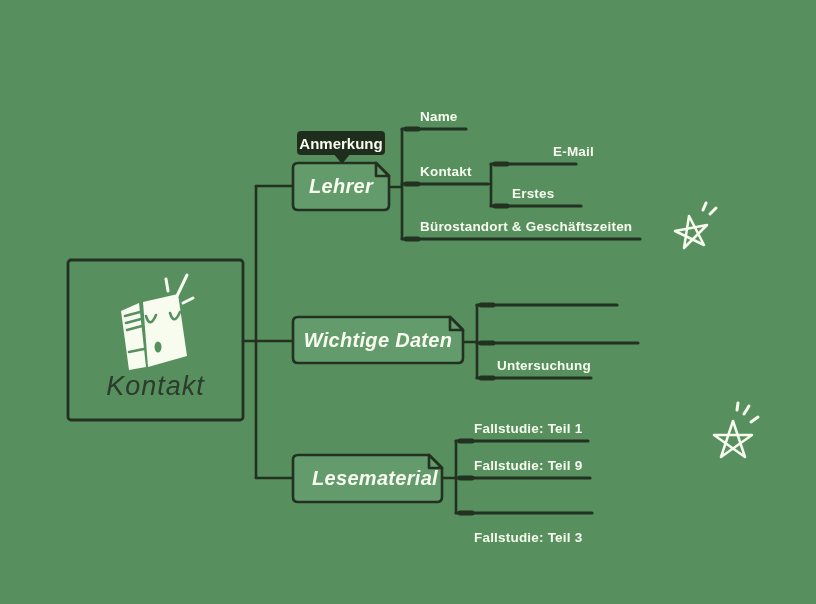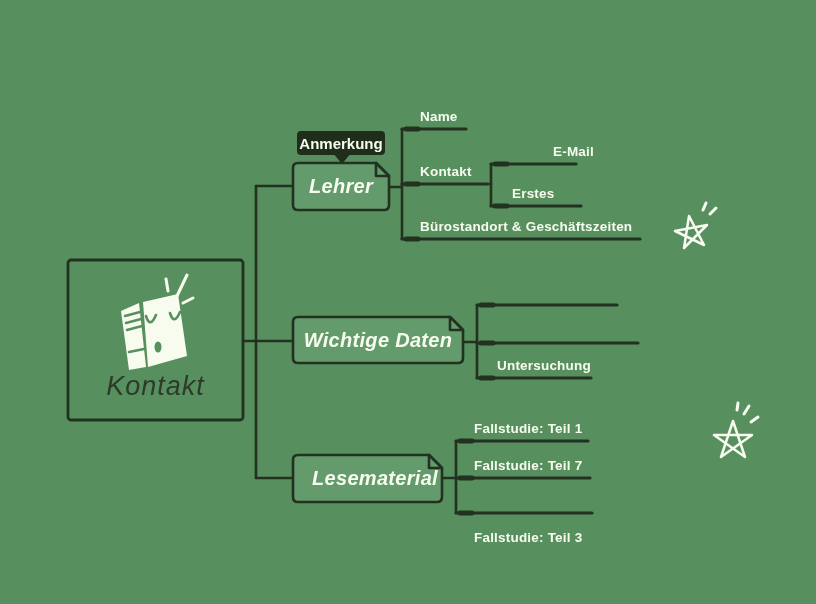--- a/index.html
+++ b/index.html
@@ -146,16 +146,16 @@
 
   <div class="leaf-label" style="left:420px;top:107px;">Name</div>
   <div class="leaf-label" style="left:420px;top:162px;">Kontakt</div>
   <div class="leaf-label" style="left:420px;top:217px;">Bürostandort &amp; Geschäftszeiten</div>
   <div class="leaf-label" style="left:508px;top:142px;padding-left:45px;">E-Mail</div>
   <div class="leaf-label" style="left:512px;top:184px;">Erstes</div>
 
   <div class="leaf-label" style="left:497px;top:356px;">Untersuchung</div>
 
   <div class="leaf-label" style="left:474px;top:419px;">Fallstudie: Teil 1</div>
-  <div class="leaf-label" style="left:474px;top:456px;">Fallstudie: Teil 7</div>
+  <div class="leaf-label" style="left:474px;top:456px;">Fallstudie: Teil 9</div>
   <div class="leaf-label" style="left:474px;top:491px;margin-top:37px;">Fallstudie: Teil 3</div>
 
 </div>
 
 </body></html>

